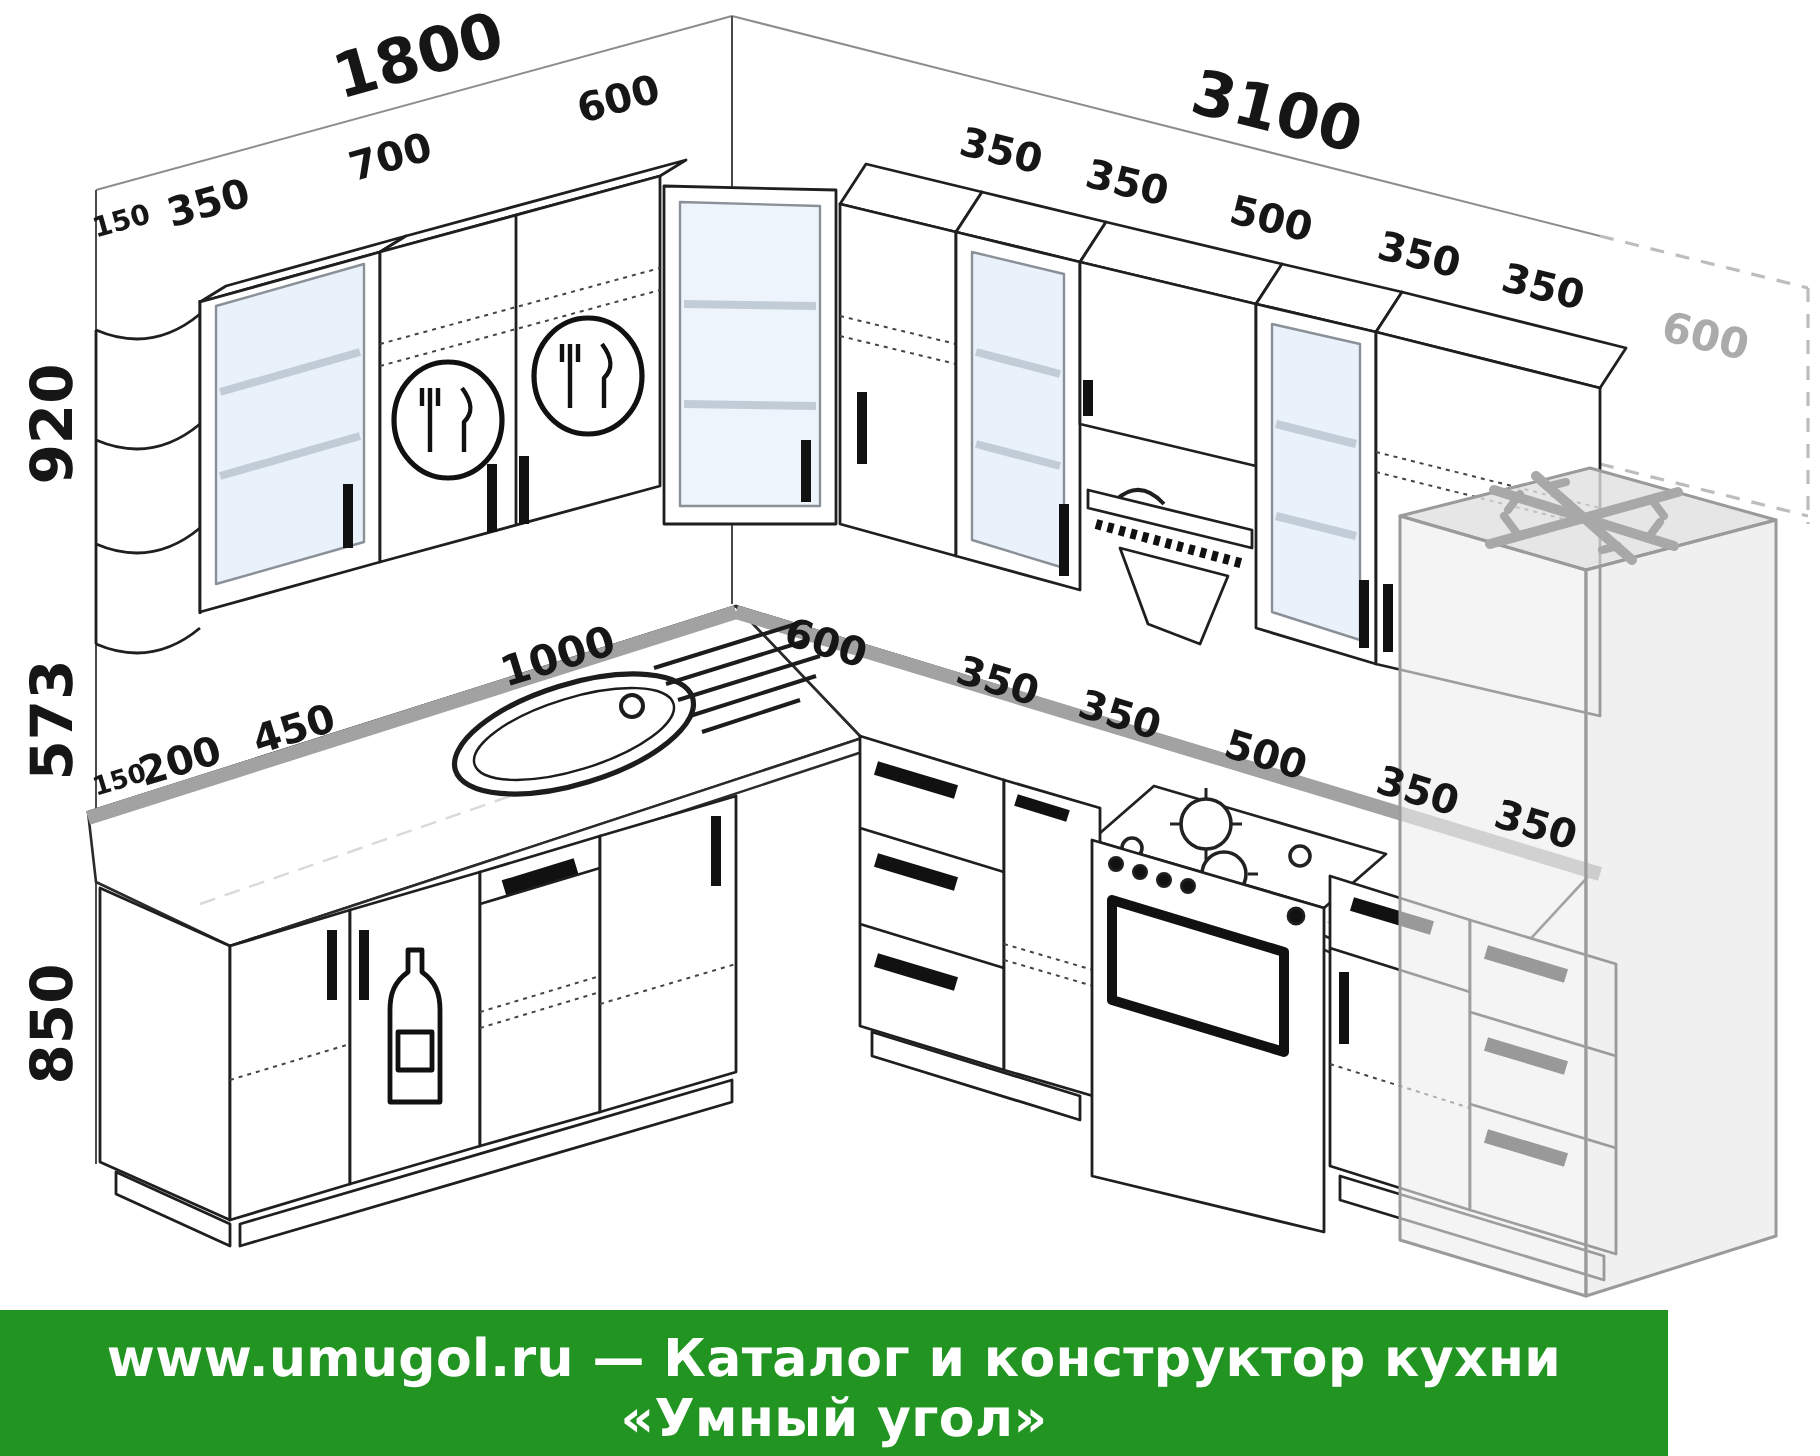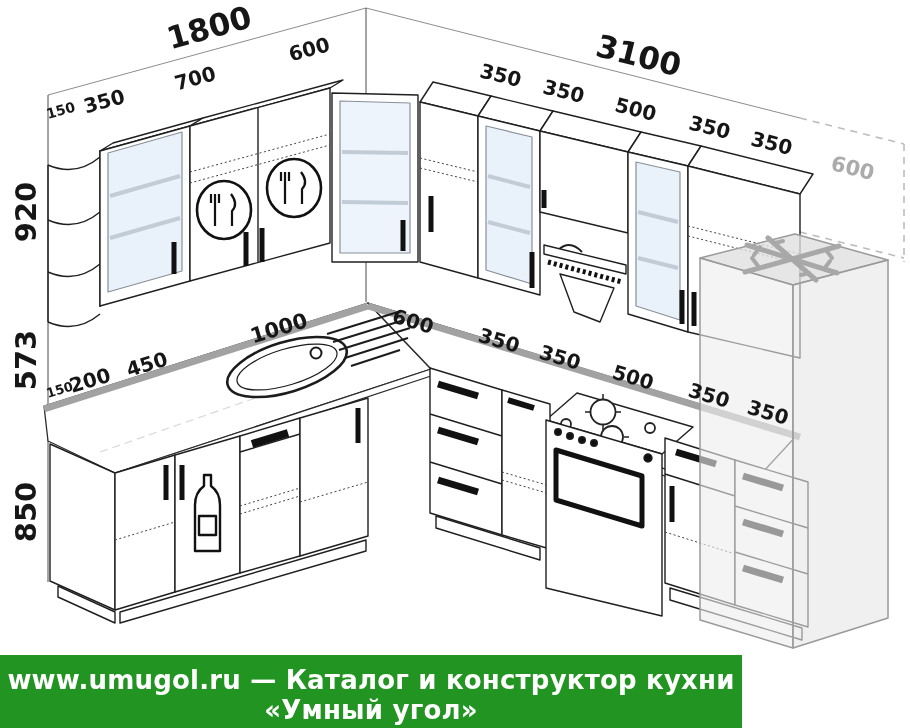--- a/index.html
+++ b/index.html
@@ -1,21 +1,21 @@
 <!DOCTYPE html>
 <html><head>
 <meta charset="utf-8">
 <style>
   html,body{margin:0;padding:0;background:#fff;}
   #stage{position:relative;width:910px;height:728px;overflow:hidden;background:#fff;
          font-family:"DejaVu Sans",sans-serif;}
   #drawing{position:absolute;left:0;top:0;}
   .dim{font-family:"DejaVu Sans",sans-serif;font-weight:bold;fill:#161616;}
   .dim-gray{fill:#ababab;}
-  #banner{position:absolute;left:0;top:655px;width:742px;height:73px;background:#229421;
+  #banner{position:absolute;left:0;top:655px;width:834px;height:73px;background:#229421;
           color:#fff;text-align:center;}
   #banner .t1{font-size:26px;font-weight:bold;margin-top:10px;letter-spacing:.2px;}
 </style>
 </head>
 <body>
 
 <div id="stage">
 <svg id="drawing" width="910" height="728" viewBox="0 0 910 728">
   <rect x="0" y="0" width="910" height="728" fill="#ffffff"></rect>
 

